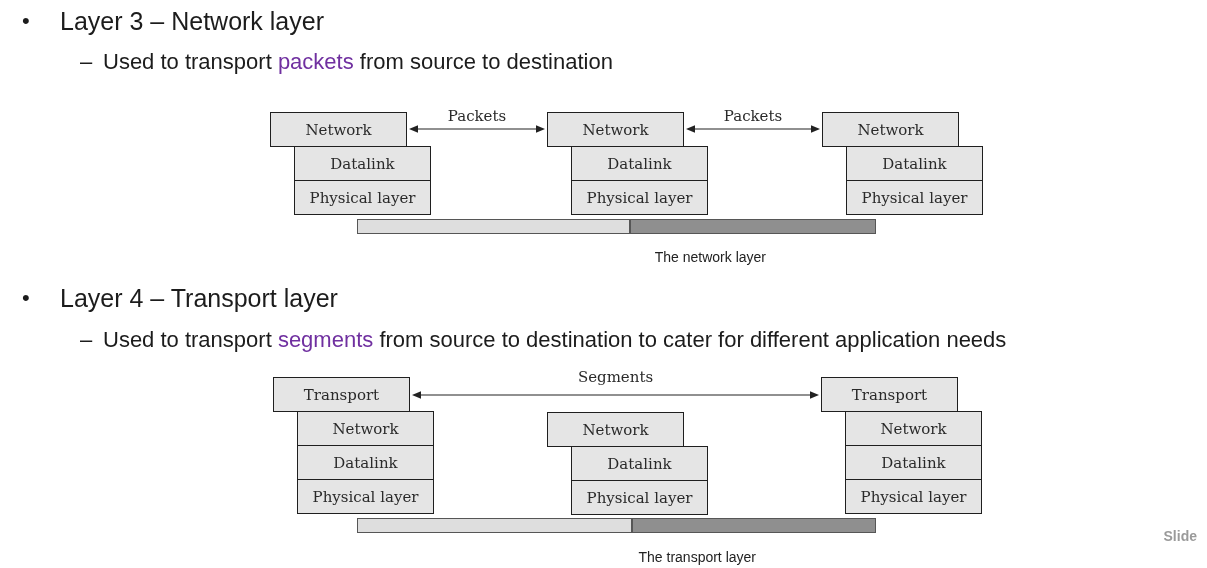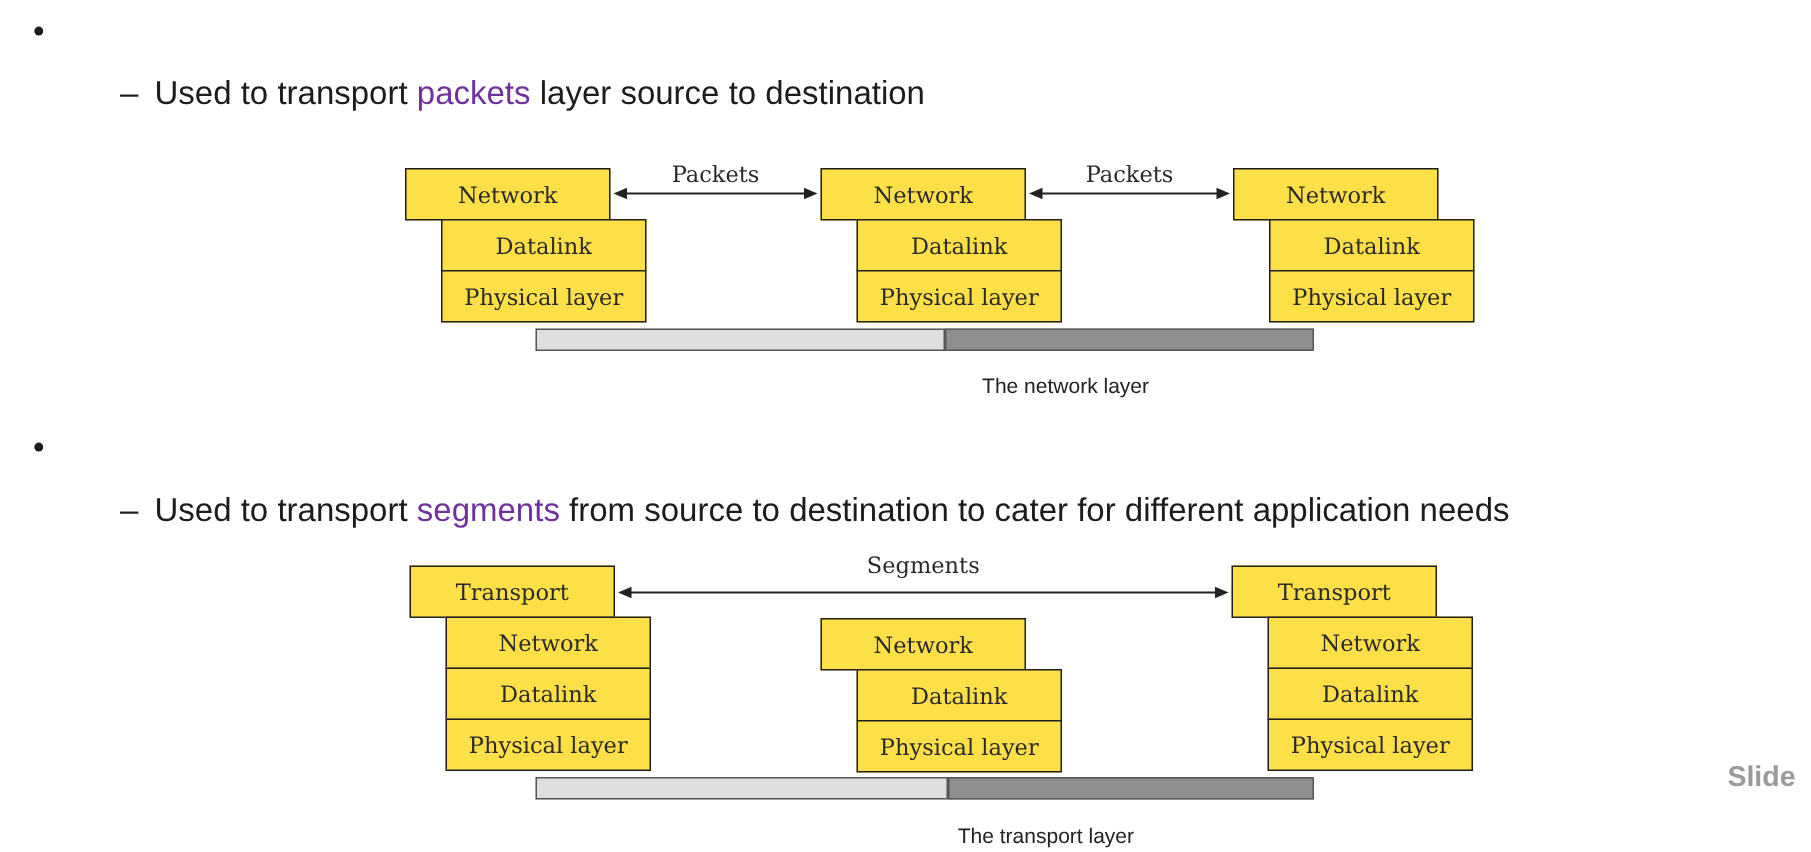--- a/index.html
+++ b/index.html
@@ -22,21 +22,21 @@
     display:inline-block; width:23px; font-size:22px; line-height:28px; color:#1c1c1c;
   }
   .sub-text { font-size:22px; line-height:28px; color:#1c1c1c; }
   .hl { color:#7030a0; }
 
   
   .stack { position:absolute; display:flex; flex-direction:column; }
   .layer-box {
     width:137px; height:35px;
     border:1px solid #1f1f1f;
-    background:#fde047;
+    background:#e5e5e5;
     display:flex; align-items:center; justify-content:center;
     font-family:"DejaVu Serif", serif;
     font-size:15px; color:#2a2a2a;
   }
   .layer-box + .layer-box { margin-top:-1px;margin-left:24px; }
 
   
   .arrow-label {
     position:absolute; text-align:center;
     font-family:"DejaVu Serif", serif;
@@ -46,35 +46,36 @@
     position:absolute; text-align:right;
     font-size:14px; line-height:17px; color:#222222;
   }
 
   
   .bar { position:absolute; height:15px; }
   .bar-light { background:#dedede; border:1px solid #565656; }
   .bar-dark  { background:#8f8f8f; border:1px solid #565656; }
 
   .footer-slide {
-    position:absolute; left:1107px; top:508px; width:90px;
-    text-align:right; font-size:19px; color:#9a9a9a; font-weight:bold;
+    position:absolute; left:1107px; top:528px; width:90px;
+    text-align:right; font-size:14px; color:#9a9a9a; font-weight:bold;
   }
 
   svg.arrows { position:absolute; left:0; top:0; pointer-events:none; }
 </style>
 </head>
 <body>
 
 <div class="bullet-row" style="left:22px; top:6px;">
   <span class="bullet-marker">•</span>
+  <span class="bullet-title">Layer 3 – Network layer</span>
 </div>
 <div class="bullet-row" style="left:80px; top:48px;">
   <span class="sub-marker">–</span>
-  <span class="sub-text"><span>Used to transport </span><span class="hl">packets</span><span> layer source to destination</span></span>
+  <span class="sub-text"><span>Used to transport </span><span class="hl">packets</span><span> from source to destination</span></span>
 </div>
 
 <div class="stack" style="left:270px; top:112px;">
   <div class="layer-box">Network</div>
   <div class="layer-box">Datalink</div>
   <div class="layer-box">Physical layer</div>
 </div>
 <div class="stack" style="left:547px; top:112px;">
   <div class="layer-box">Network</div>
   <div class="layer-box">Datalink</div>
@@ -89,20 +90,21 @@
 <div class="arrow-label" style="left:407px; top:107px; width:140px;">Packets</div>
 <div class="arrow-label" style="left:684px; top:107px; width:138px;">Packets</div>
 
 <div class="bar bar-light" style="left:357px; top:219px; width:273px;"></div>
 <div class="bar bar-dark" style="left:630px; top:219px; width:246px;"></div>
 
 <div class="caption" style="left:466px; top:249px; width:300px;">The network layer</div>
 
 <div class="bullet-row" style="left:22px; top:283px;">
   <span class="bullet-marker">•</span>
+  <span class="bullet-title">Layer 4 – Transport layer</span>
 </div>
 <div class="bullet-row" style="left:80px; top:326px;">
   <span class="sub-marker">–</span>
   <span class="sub-text"><span>Used to transport </span><span class="hl">segments</span><span> from source to destination to cater for different application needs</span></span>
 </div>
 
 <div class="stack" style="left:273px; top:377px;">
   <div class="layer-box">Transport</div>
   <div class="layer-box">Network</div>
   <div class="layer-box">Datalink</div>

